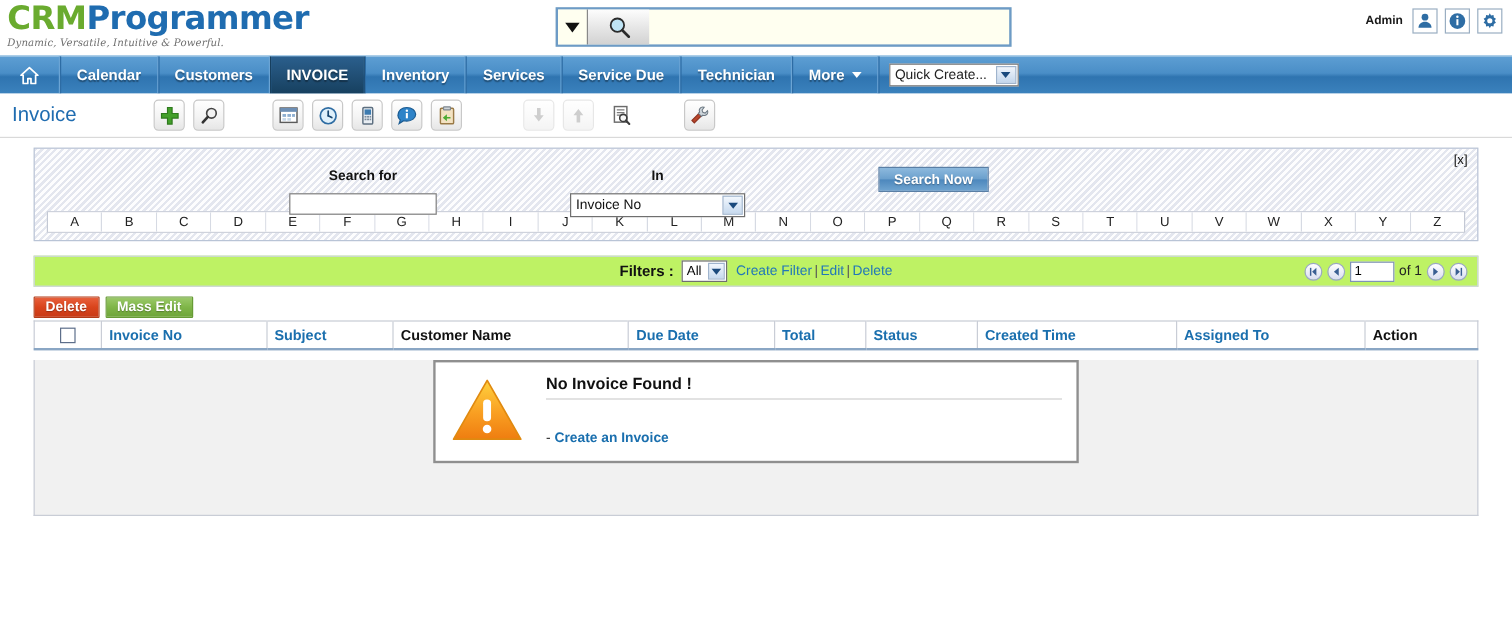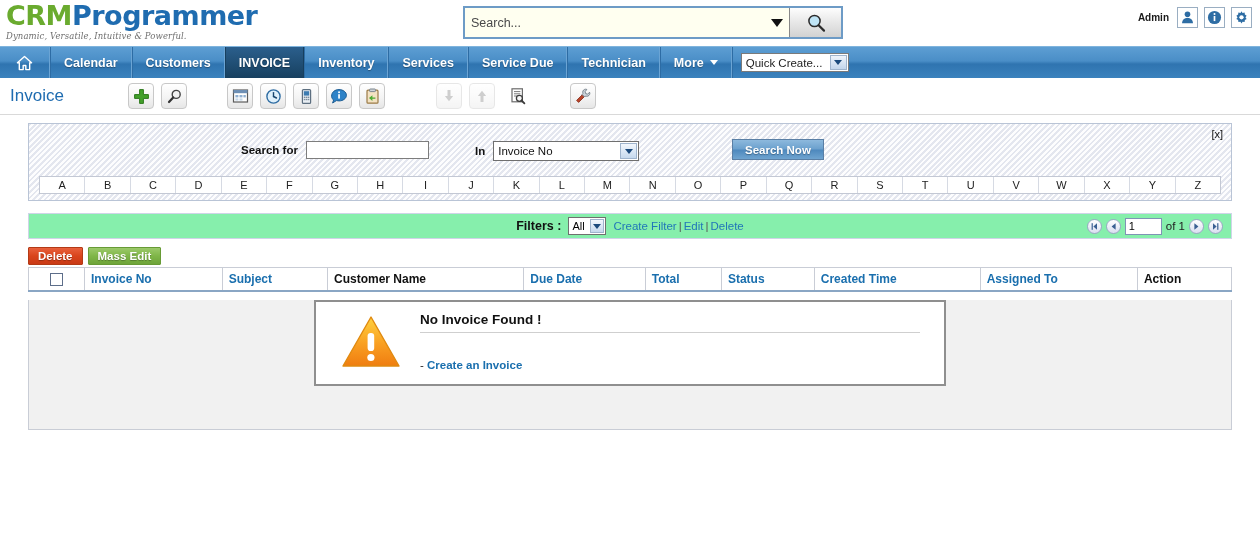--- a/index.html
+++ b/index.html
@@ -227,21 +227,21 @@
     line-height: 1.15;
   }
   .sp-adv {
     font-size: 11.5px;
     color: #2277b8;
     text-decoration: none;
     cursor: pointer;
     display: block;
     margin-top: 1px;
   }
-  .sp-field { position: absolute; display: flex; align-items: center; gap: 8px; }
+  .sp-field { position: absolute; display: flex; align-items: center; gap: 8px; flex-direction: column; }
   .sp-f1 { left: 202px; top: 9px; }
   .sp-f2 { left: 436px; top: 9px; }
   .sp-f3 { left: 693px; top: 7px; }
   .sp-lbl {
     font-weight: bold;
     font-size: 11.5px;
     color: #111;
   }
   .sp-input {
     width: 123px; height: 18px;
@@ -309,21 +309,21 @@
     padding: 2px 0;
     border-right: 1px solid #d6dae3;
     cursor: pointer;
     background: #ffffff;
   }
   .alpha-cell:last-child { border-right: 0; }
 
   .filter-bar {
     margin-top: 12px;
     height: 26px;
-    background: #86efac;
+    background: #bef264;
     border: 1px solid #cfd4e8;
     display: flex;
     align-items: center;
     justify-content: center;
     position: relative;
   }
   .fb-center { display: flex; align-items: center; gap: 7px; }
   .fb-label {
     font-weight: bold;
     font-size: 12.5px;
@@ -428,27 +428,27 @@
     cursor: pointer;
   }
   .list-body {
     height: 130px;
     background: #f1f1f1;
     border: 1px solid #c9cdd6;
     border-top: 0;
   }
 
   .empty-box {
-    width: 632px;
+    width: 538px;
     margin: 8px auto 0 auto;
     border: 2px solid #8f8f8f;
     background: #ffffff;
     display: flex;
     align-items: center;
-    padding: 10px 24px;
+    padding: 10px 12px;
     gap: 18px;
   }
   .warn-icon { flex: 0 0 auto; }
   .empty-text { flex: 1; }
   .empty-title {
     font-size: 13.5px;
     font-weight: bold;
     color: #111;
     padding-bottom: 5px;
     border-bottom: 1px solid #cfcfcf;
@@ -473,21 +473,20 @@
 <div class="header">
 
   <div class="logo">
     <div class="logo-main">
       <span class="logo-crm">CRM</span><span class="logo-prog">Programmer</span>
     </div>
     <div class="logo-tag">Dynamic, Versatile, Intuitive &amp; Powerful.</div>
   </div>
 
   <div class="globalsearch">
-    <input class="gs-input" type="text" placeholder="Search..." style="">
     <div class="gs-arrow">
       <i></i>
     </div>
     <div class="gs-btn">
       <svg width="22" height="22" viewBox="0 0 22 22">
         <circle cx="9.5" cy="9" r="5.6" fill="#bfe4f5" stroke="#2b2b2b" stroke-width="1.5"></circle>
         <line x1="13.6" y1="13.2" x2="19" y2="18.6" stroke="#2b2b2b" stroke-width="2.2" stroke-linecap="round"></line>
       </svg>
     </div>
   </div>

